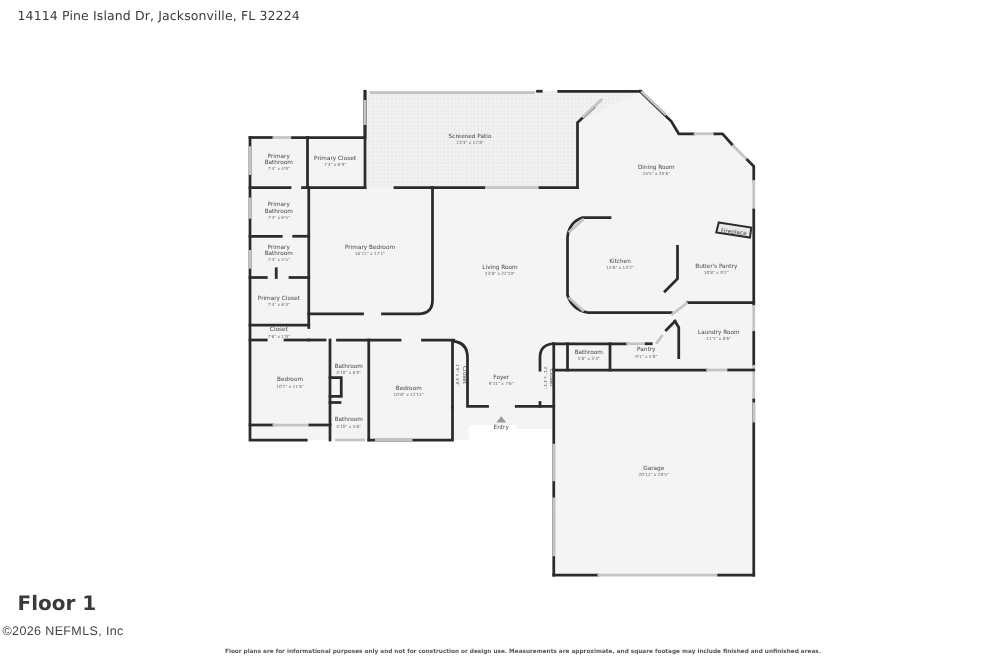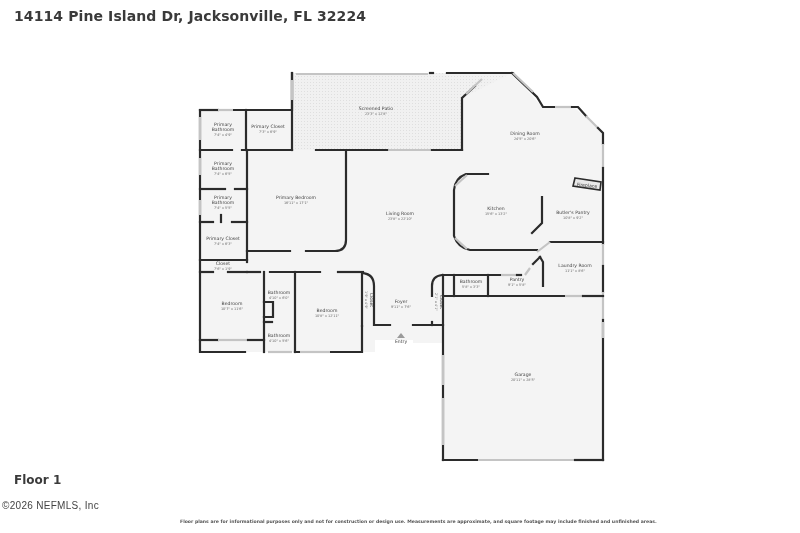--- a/index.html
+++ b/index.html
@@ -1,18 +1,18 @@
 <!DOCTYPE html>
 <html><head>
 <meta charset="utf-8">
 <style>
   html, body { margin: 0; padding: 0; }
   body { width: 800px; height: 533px; background: #ffffff; position: relative; overflow: hidden; font-family: "DejaVu Sans", sans-serif; }
-  .address { position: absolute; left: 14px; top: 8px; font-size: 14px; font-weight: bold; color: #3a3a3a; letter-spacing: 0.1px; }
-  .floor-label { position: absolute; left: 14px; top: 473px; font-size: 12px; font-weight: bold; color: #3a3a3a; }
+  .address { position: absolute; left: 14px; top: 8px; font-size: 10px; font-weight: normal; color: #3a3a3a; letter-spacing: 0.1px; }
+  .floor-label { position: absolute; left: 14px; top: 473px; font-size: 16px; font-weight: bold; color: #3a3a3a; }
   .copyright { position: absolute; left: 2px; top: 500px; font-family: "Liberation Sans", sans-serif; font-size: 10px; color: #444; letter-spacing: 0.3px; }
   .disclaimer { position: absolute; left: 180px; top: 519px; font-size: 4.6px; font-weight: bold; color: #555; white-space: nowrap; }
   svg { position: absolute; left: 0; top: 0; }
   .rl { font-family: "DejaVu Sans", sans-serif; font-size: 4.6px; fill: #444; text-anchor: middle; }
   .rd { font-family: "DejaVu Sans", sans-serif; font-size: 3.4px; fill: #666; text-anchor: middle; }
   .wall { stroke: #2b2b2b; stroke-width: 2.2; fill: none; stroke-linecap: square; }
   .win { stroke: #c4c4c4; stroke-width: 2.2; fill: none; }
 </style>
 </head>
 <body>

